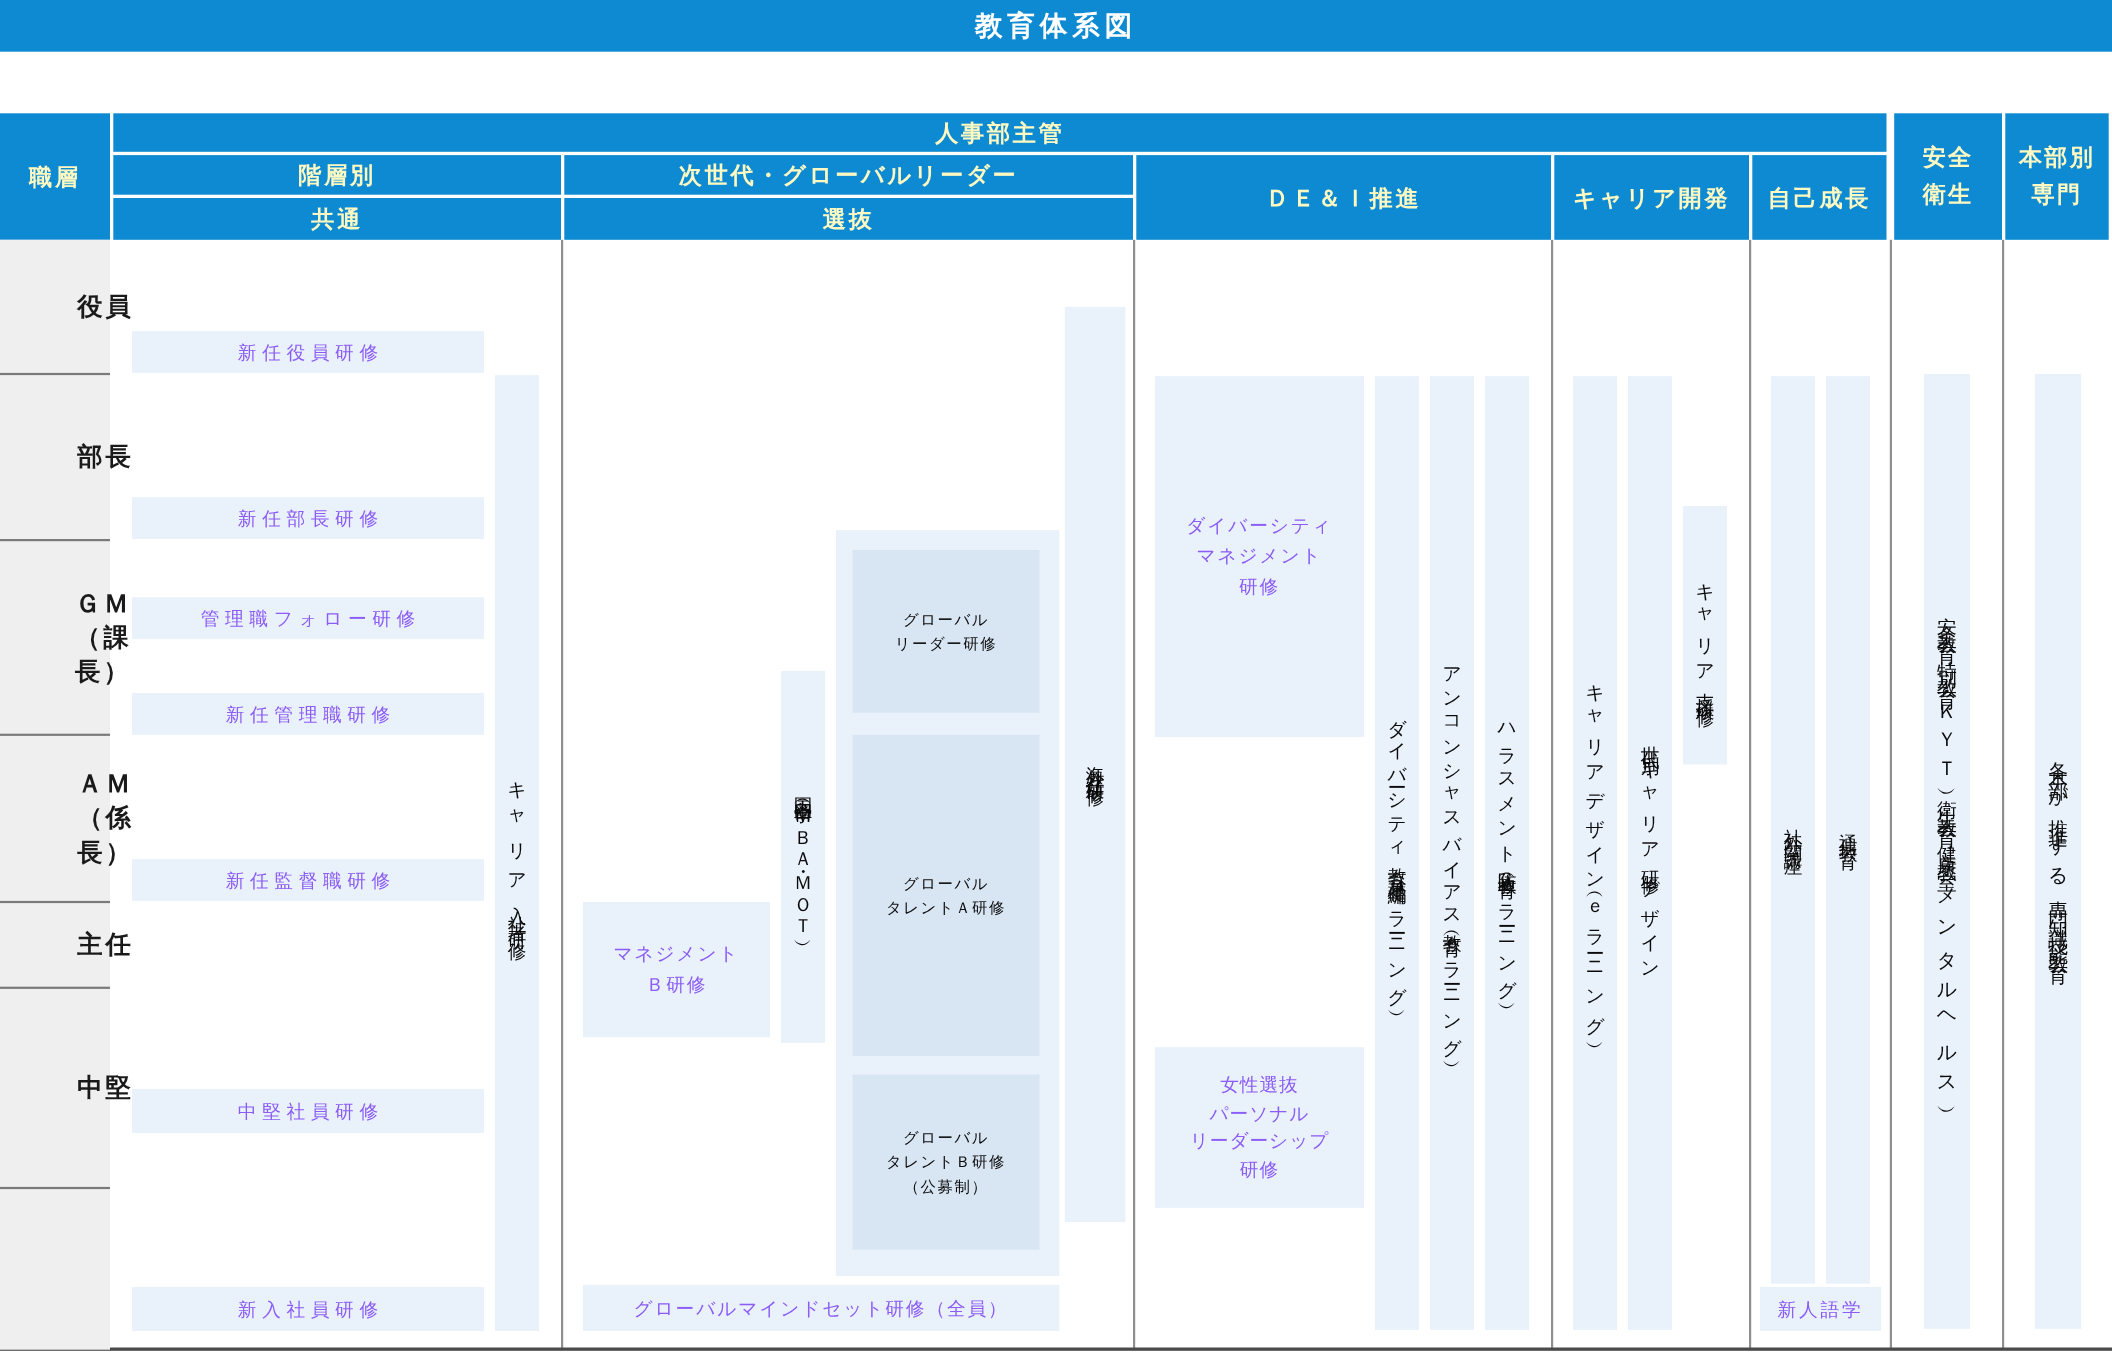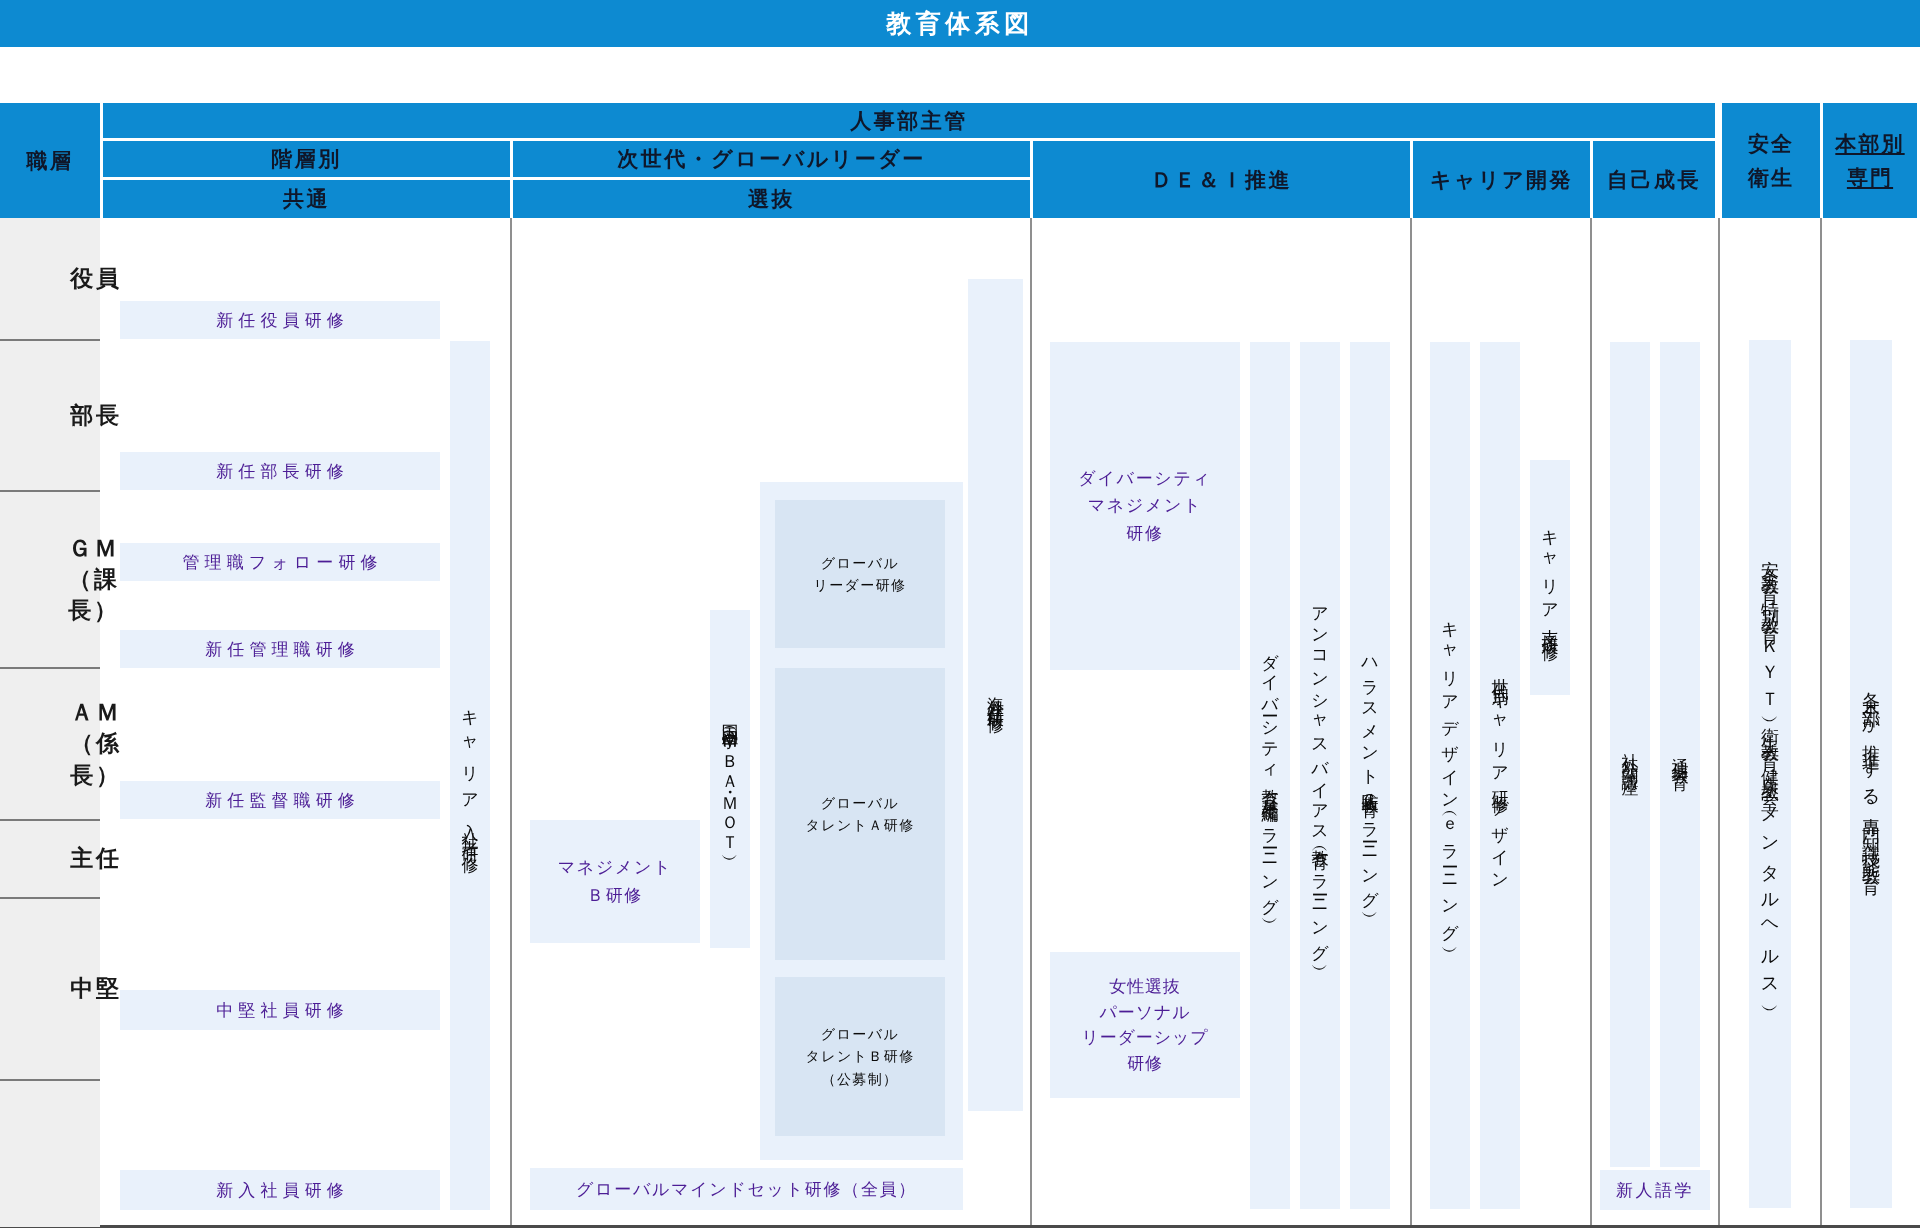--- a/index.html
+++ b/index.html
@@ -1,31 +1,31 @@
 <!DOCTYPE html>
 <html><head>
 <meta charset="utf-8">
 <style>
   html,body{margin:0;padding:0;background:#ffffff;}
   body{width:1920px;height:1232px;font-family:"Liberation Sans","DejaVu Sans",sans-serif;color:#111;}
   #stage{position:relative;width:1920px;height:1232px;overflow:hidden;background:#fff;}
   .abs{position:absolute;box-sizing:border-box;}
   .center{display:flex;align-items:center;justify-content:center;text-align:center;}
   
-  .hcell{background:#0d8ad1;color:#0f172a;font-weight:bold;font-size:21px;letter-spacing:0.12em;}
+  .hcell{background:#0d8ad1;color:#fef9c3;font-weight:bold;font-size:21px;letter-spacing:0.12em;}
   .title{background:#0d8ad1;color:#fff;font-weight:bold;font-size:25px;letter-spacing:0.18em;}
   
   .rolecol{background:#efefef;}
   .rolelab{font-size:23px;font-weight:600;letter-spacing:0.12em;color:#1a1a1a;line-height:1.35;white-space:pre-line;margin-left:46px;}
   .rsep{background:#7a7a7a;height:2px;}
   
   .vline{background:#8f8f8f;width:2px;}
   .bottomline{background:#4a4a4a;height:3px;}
   
-  .box{background:#e9f1fb;color:#4c1d95;font-size:17px;font-weight:500;}
+  .box{background:#e9f1fb;color:#8b5cf6;font-size:17px;font-weight:500;}
   .box1{letter-spacing:0.3em;text-indent:0.3em;}
   .boxml{letter-spacing:0.1em;line-height:1.6;white-space:pre-line;}
   .ibox{background:#d8e5f3;color:#0b0b0b;font-size:14px;font-weight:500;letter-spacing:0.1em;line-height:1.6;white-space:pre-line;}
   .cont{background:#e9f1fb;}
   
   .bar{background:#e9f1fb;color:#0b0b0b;font-size:17px;font-weight:500;
        writing-mode:vertical-rl;text-orientation:mixed;letter-spacing:0.2em;
        display:flex;align-items:center;justify-content:center;}
   .ls05{letter-spacing:0.5em;}
   .ls03{letter-spacing:0.3em;}
@@ -43,21 +43,21 @@
   <div class="abs hcell center" style="left:103px;top:103px;width:1612px;height:35px;">人事部主管</div>
   <div class="abs hcell center" style="left:103px;top:141px;width:407px;height:36px;">階層別</div>
   <div class="abs hcell center" style="left:103px;top:180px;width:407px;height:38px;">共通</div>
   <div class="abs hcell center" style="left:513px;top:141px;width:517px;height:36px;">次世代・グローバルリーダー</div>
   <div class="abs hcell center" style="left:513px;top:180px;width:517px;height:38px;">選抜</div>
   <div class="abs hcell center" style="left:1033px;top:141px;width:377px;height:77px;">ＤＥ＆Ｉ推進</div>
   <div class="abs hcell center" style="left:1413px;top:141px;width:177px;height:77px;">キャリア開発</div>
   <div class="abs hcell center" style="left:1593px;top:141px;width:122px;height:77px;">自己成長</div>
   <div class="abs hcell center boxml" style="left:1722px;top:103px;width:98px;height:115px;">安全
 衛生</div>
-  <div class="abs hcell center boxml" style="left:1823px;top:103px;width:94px;height:115px;text-decoration:underline;">本部別
+  <div class="abs hcell center boxml" style="left:1823px;top:103px;width:94px;height:115px;">本部別
 専門</div>
 
   <div class="abs vline" style="left:510px;top:218px;height:1009px;"></div>
   <div class="abs vline" style="left:1030px;top:218px;height:1009px;"></div>
   <div class="abs vline" style="left:1410px;top:218px;height:1009px;"></div>
   <div class="abs vline" style="left:1590px;top:218px;height:1009px;"></div>
   <div class="abs vline" style="left:1718px;top:218px;height:1009px;"></div>
   <div class="abs vline" style="left:1820px;top:218px;height:1009px;"></div>
   <div class="abs bottomline" style="left:0;top:1225px;width:1920px;"></div>
 

